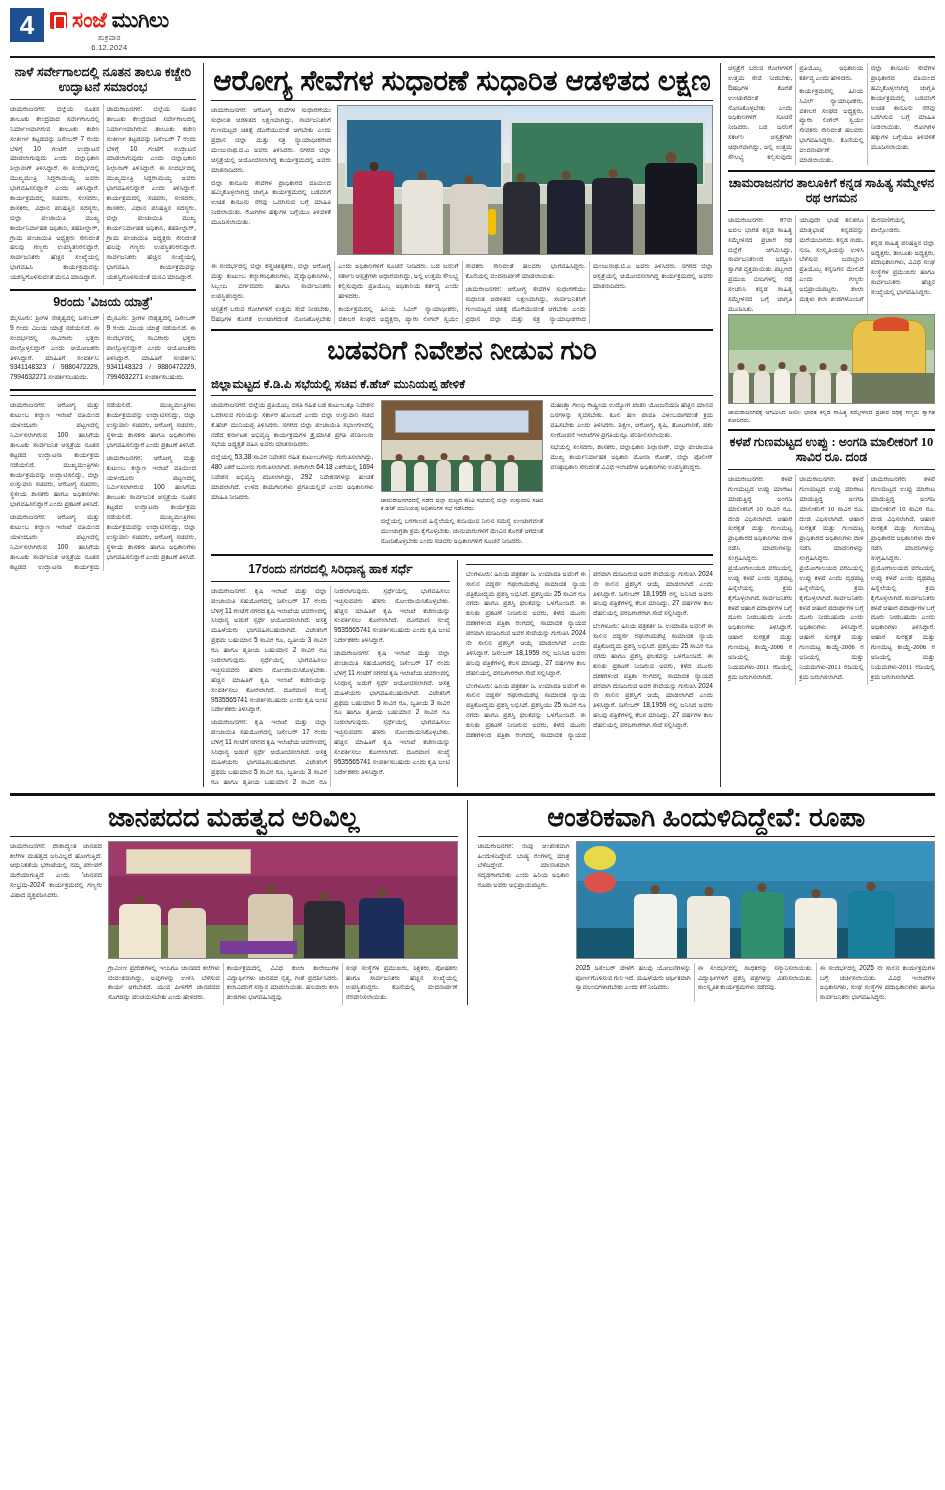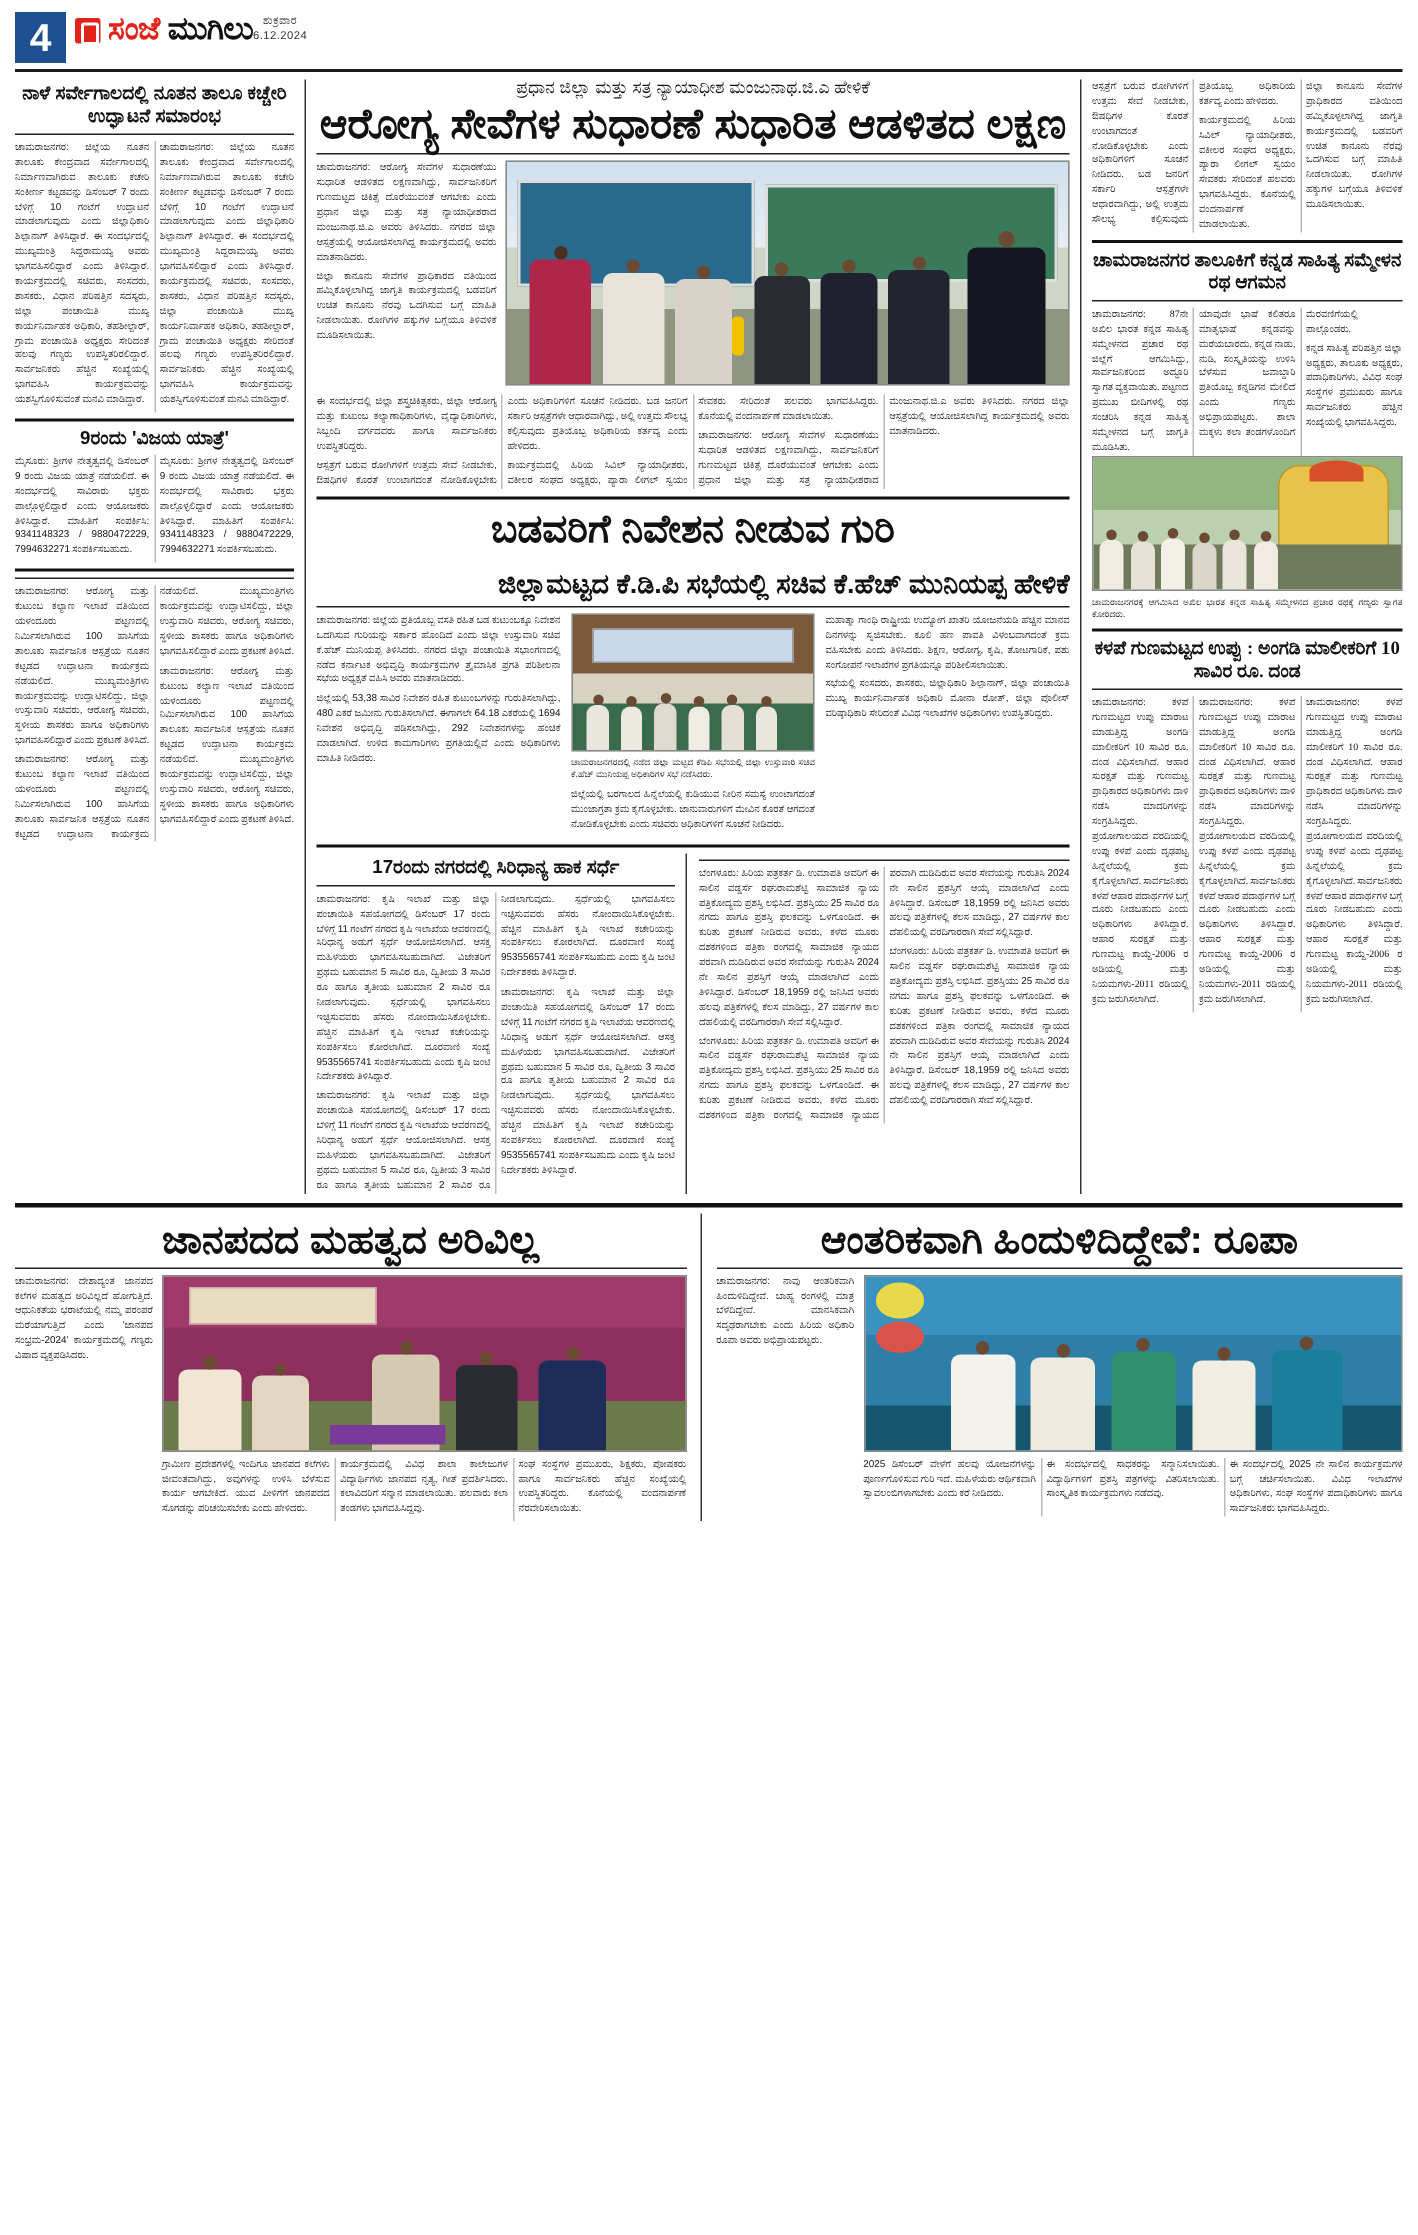--- a/index.html
+++ b/index.html
@@ -29,21 +29,21 @@
   }
   .page-num {
     width: 34px; height: 34px;
     background: #1d4f91;
     color: #fff;
     font-size: 26px;
     font-weight: bold;
     display: flex; align-items: center; justify-content: center;
     margin-right: 6px;
   }
-  .logo-block { display:flex; flex-direction: row; }
+  .logo-block { display:flex; flex-direction: column; align-items: center; }
   .logo-row { display:flex; align-items:center; gap:5px; }
   .logo-mark {
     width: 17px; height: 17px;
     background: #e2231a;
     border-radius: 2px;
     position: relative;
   }
   .logo-mark:after {
     content:"";
     position:absolute; left:4px; top:3px;
@@ -99,22 +99,22 @@
   }
   h2.hl.big { font-size: 26px; }
   h3.hl {
     font-size: 12.5px;
     line-height: 1.2;
     text-align: center;
     margin: 2px 0 3px;
     font-weight: bold;
   }
   .subhead {
-    font-size: 18px;
-    text-align: right;
+    font-size: 12px;
+    text-align: left;
     font-weight: bold;
     margin: 12px 0 4px;
   }
 
   p.body {
     font-size: 6.6px;
     line-height: 1.5;
     text-align: justify;
     margin: 0 0 3px;
     word-spacing: -0.3px;
@@ -192,21 +192,20 @@
       <div class="rule-h"></div>
       <div class="twocol">
         <p class="body">ಚಾಮರಾಜನಗರ: ಆರೋಗ್ಯ ಮತ್ತು ಕುಟುಂಬ ಕಲ್ಯಾಣ ಇಲಾಖೆ ವತಿಯಿಂದ ಯಳಂದೂರು ಪಟ್ಟಣದಲ್ಲಿ ನಿರ್ಮಿಸಲಾಗಿರುವ 100 ಹಾಸಿಗೆಯ ತಾಲೂಕು ಸಾರ್ವಜನಿಕ ಆಸ್ಪತ್ರೆಯ ನೂತನ ಕಟ್ಟಡದ ಉದ್ಘಾಟನಾ ಕಾರ್ಯಕ್ರಮ ನಡೆಯಲಿದೆ. ಮುಖ್ಯಮಂತ್ರಿಗಳು ಕಾರ್ಯಕ್ರಮವನ್ನು ಉದ್ಘಾಟಿಸಲಿದ್ದು, ಜಿಲ್ಲಾ ಉಸ್ತುವಾರಿ ಸಚಿವರು, ಆರೋಗ್ಯ ಸಚಿವರು, ಸ್ಥಳೀಯ ಶಾಸಕರು ಹಾಗೂ ಅಧಿಕಾರಿಗಳು ಭಾಗವಹಿಸಲಿದ್ದಾರೆ ಎಂದು ಪ್ರಕಟಣೆ ತಿಳಿಸಿದೆ.</p>
         <p class="body">ಚಾಮರಾಜನಗರ: ಆರೋಗ್ಯ ಮತ್ತು ಕುಟುಂಬ ಕಲ್ಯಾಣ ಇಲಾಖೆ ವತಿಯಿಂದ ಯಳಂದೂರು ಪಟ್ಟಣದಲ್ಲಿ ನಿರ್ಮಿಸಲಾಗಿರುವ 100 ಹಾಸಿಗೆಯ ತಾಲೂಕು ಸಾರ್ವಜನಿಕ ಆಸ್ಪತ್ರೆಯ ನೂತನ ಕಟ್ಟಡದ ಉದ್ಘಾಟನಾ ಕಾರ್ಯಕ್ರಮ ನಡೆಯಲಿದೆ. ಮುಖ್ಯಮಂತ್ರಿಗಳು ಕಾರ್ಯಕ್ರಮವನ್ನು ಉದ್ಘಾಟಿಸಲಿದ್ದು, ಜಿಲ್ಲಾ ಉಸ್ತುವಾರಿ ಸಚಿವರು, ಆರೋಗ್ಯ ಸಚಿವರು, ಸ್ಥಳೀಯ ಶಾಸಕರು ಹಾಗೂ ಅಧಿಕಾರಿಗಳು ಭಾಗವಹಿಸಲಿದ್ದಾರೆ ಎಂದು ಪ್ರಕಟಣೆ ತಿಳಿಸಿದೆ.</p>
         <p class="body">ಚಾಮರಾಜನಗರ: ಆರೋಗ್ಯ ಮತ್ತು ಕುಟುಂಬ ಕಲ್ಯಾಣ ಇಲಾಖೆ ವತಿಯಿಂದ ಯಳಂದೂರು ಪಟ್ಟಣದಲ್ಲಿ ನಿರ್ಮಿಸಲಾಗಿರುವ 100 ಹಾಸಿಗೆಯ ತಾಲೂಕು ಸಾರ್ವಜನಿಕ ಆಸ್ಪತ್ರೆಯ ನೂತನ ಕಟ್ಟಡದ ಉದ್ಘಾಟನಾ ಕಾರ್ಯಕ್ರಮ ನಡೆಯಲಿದೆ. ಮುಖ್ಯಮಂತ್ರಿಗಳು ಕಾರ್ಯಕ್ರಮವನ್ನು ಉದ್ಘಾಟಿಸಲಿದ್ದು, ಜಿಲ್ಲಾ ಉಸ್ತುವಾರಿ ಸಚಿವರು, ಆರೋಗ್ಯ ಸಚಿವರು, ಸ್ಥಳೀಯ ಶಾಸಕರು ಹಾಗೂ ಅಧಿಕಾರಿಗಳು ಭಾಗವಹಿಸಲಿದ್ದಾರೆ ಎಂದು ಪ್ರಕಟಣೆ ತಿಳಿಸಿದೆ.</p>
       </div>
     </div>
 
     <div class="colpad-m">
 
-      <div class="kicker">ಪ್ರಧಾನ ಜಿಲ್ಲಾ ಮತ್ತು ಸತ್ರ ನ್ಯಾಯಾಧೀಶ ಮಂಜುನಾಥ.ಜಿ.ಎ ಹೇಳಿಕೆ</div>
       <h1 class="hl-main">ಆರೋಗ್ಯ ಸೇವೆಗಳ ಸುಧಾರಣೆ ಸುಧಾರಿತ ಆಡಳಿತದ ಲಕ್ಷಣ</h1>
       <div class="rule-h"></div>
 
       <div style="display:grid; grid-template-columns: 120px 1fr; gap:6px;">
         <div>
           <p class="body">ಚಾಮರಾಜನಗರ: ಆರೋಗ್ಯ ಸೇವೆಗಳ ಸುಧಾರಣೆಯು ಸುಧಾರಿತ ಆಡಳಿತದ ಲಕ್ಷಣವಾಗಿದ್ದು, ಸಾರ್ವಜನಿಕರಿಗೆ ಗುಣಮಟ್ಟದ ಚಿಕಿತ್ಸೆ ದೊರೆಯುವಂತೆ ಆಗಬೇಕು ಎಂದು ಪ್ರಧಾನ ಜಿಲ್ಲಾ ಮತ್ತು ಸತ್ರ ನ್ಯಾಯಾಧೀಶರಾದ ಮಂಜುನಾಥ.ಜಿ.ಎ ಅವರು ತಿಳಿಸಿದರು. ನಗರದ ಜಿಲ್ಲಾ ಆಸ್ಪತ್ರೆಯಲ್ಲಿ ಆಯೋಜಿಸಲಾಗಿದ್ದ ಕಾರ್ಯಕ್ರಮದಲ್ಲಿ ಅವರು ಮಾತನಾಡಿದರು.</p>
           <p class="body">ಜಿಲ್ಲಾ ಕಾನೂನು ಸೇವೆಗಳ ಪ್ರಾಧಿಕಾರದ ವತಿಯಿಂದ ಹಮ್ಮಿಕೊಳ್ಳಲಾಗಿದ್ದ ಜಾಗೃತಿ ಕಾರ್ಯಕ್ರಮದಲ್ಲಿ ಬಡವರಿಗೆ ಉಚಿತ ಕಾನೂನು ನೆರವು ಒದಗಿಸುವ ಬಗ್ಗೆ ಮಾಹಿತಿ ನೀಡಲಾಯಿತು. ರೋಗಿಗಳ ಹಕ್ಕುಗಳ ಬಗ್ಗೆಯೂ ತಿಳಿವಳಿಕೆ ಮೂಡಿಸಲಾಯಿತು.</p>
         </div>
         <div>
           <div class="photo" style="height:150px;">

